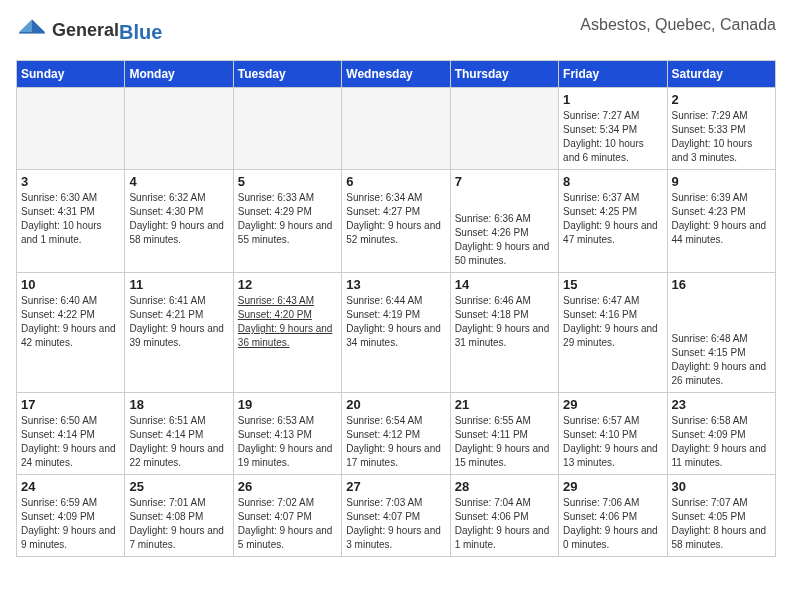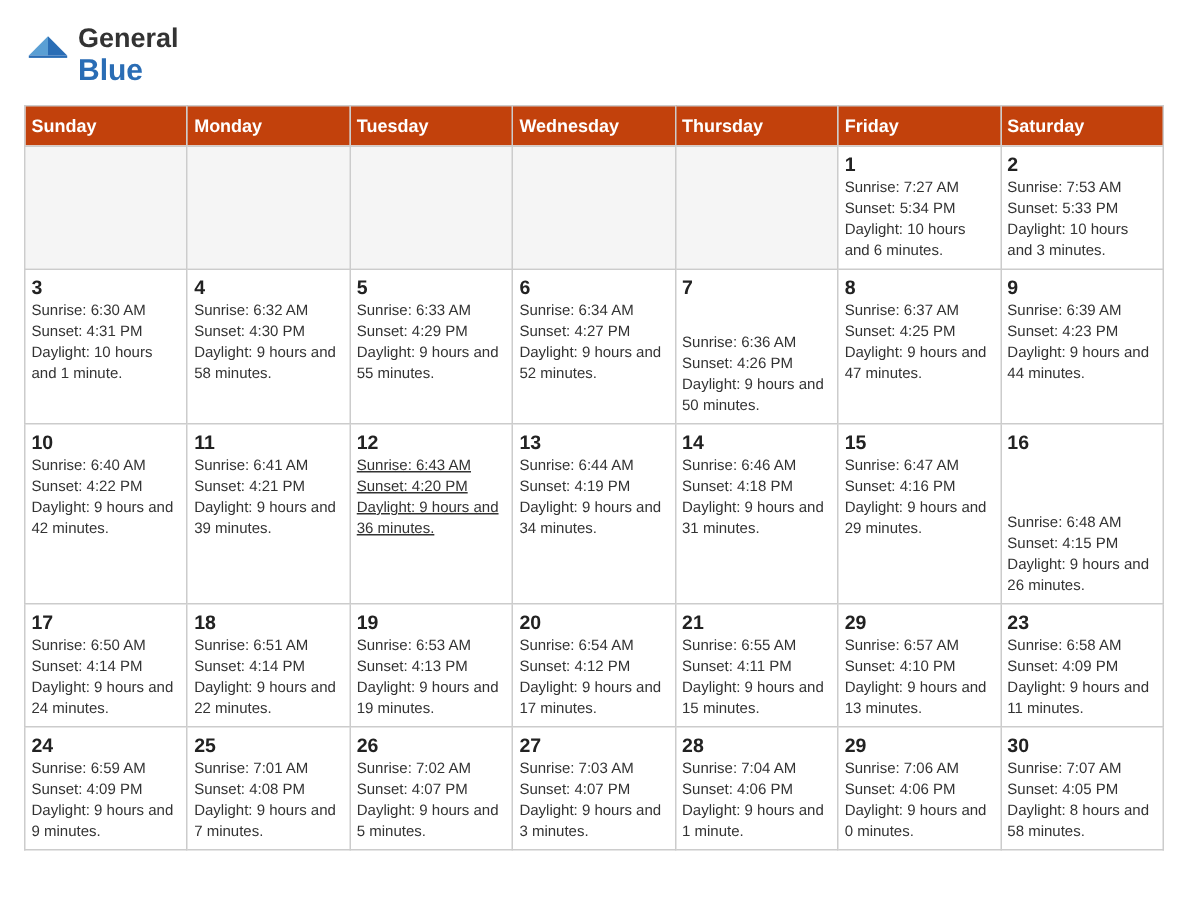--- a/index.html
+++ b/index.html
@@ -16,21 +16,21 @@
       align-items: flex-start;
       margin-bottom: 12px;
     }
     .logo {
       display: flex;
       align-items: center;
       gap: 4px;
     }
     .logo-text {
       display: flex;
-      flex-direction: column;
+      flex-direction: row;
       line-height: 1.1;
       justify-content: space-between;
     }
     .logo-icon {
       width: 32px;
       height: 32px;
     }
     .title-area {
       text-align: right;
     }
@@ -42,21 +42,21 @@
     .location-title {
       font-size: 16px;
       color: #555;
     }
     .calendar {
       width: 100%;
       border-collapse: collapse;
       font-size: 11px;
     }
     .calendar th {
-      background-color: #c2410c;
+      background-color: #1d4ed8;
       color: #fff;
       padding: 6px 4px;
       text-align: left;
       font-size: 12px;
       font-weight: bold;
       border: 1px solid #ccc;
     }
     .calendar td {
       border: 1px solid #ccc;
       vertical-align: top;
@@ -89,20 +89,21 @@
       <polygon points="20,4 36,20 20,20" fill="#2a6db5"></polygon>
       <polygon points="20,4 4,20 20,20" fill="#5a9fd4"></polygon>
       <rect x="4" y="20" width="32" height="2" fill="#2a6db5"></rect>
     </svg>
     <div class="logo-text">
       <span style="font-size:18px;font-weight:bold;color:#333;">General</span>
       <span style="font-size:20px;font-weight:bold;color:#2a6db5;">Blue</span>
     </div>
   </div>
   <div class="title-area">
+    <div class="location-title">Asbestos, Quebec, Canada</div>
   </div>
 </div>
 
 <table class="calendar">
   <thead>
     <tr>
     <th>Sunday</th>
         <th>Monday</th>
         <th>Tuesday</th>
         <th>Wednesday</th>
@@ -119,21 +120,21 @@
         <td class="empty"></td>
         <td class="empty"></td>
         <td>
           <div class="day-number">1</div>
           <div class="day-info" style="white-space: pre-line;">Sunrise: 7:27 AM
 Sunset: 5:34 PM
 Daylight: 10 hours and 6 minutes.</div>
         </td>
         <td>
           <div class="day-number">2</div>
-          <div class="day-info" style="white-space: pre-line;">Sunrise: 7:53 AM
+          <div class="day-info" style="white-space: pre-line;">Sunrise: 7:29 AM
 Sunset: 5:33 PM
 Daylight: 10 hours and 3 minutes.</div>
         </td>
       </tr>
       <tr>
         <td>
           <div class="day-number">3</div>
           <div class="day-info" style="white-space: pre-line;">Sunrise: 6:30 AM
 Sunset: 4:31 PM
 Daylight: 10 hours and 1 minute.</div>

